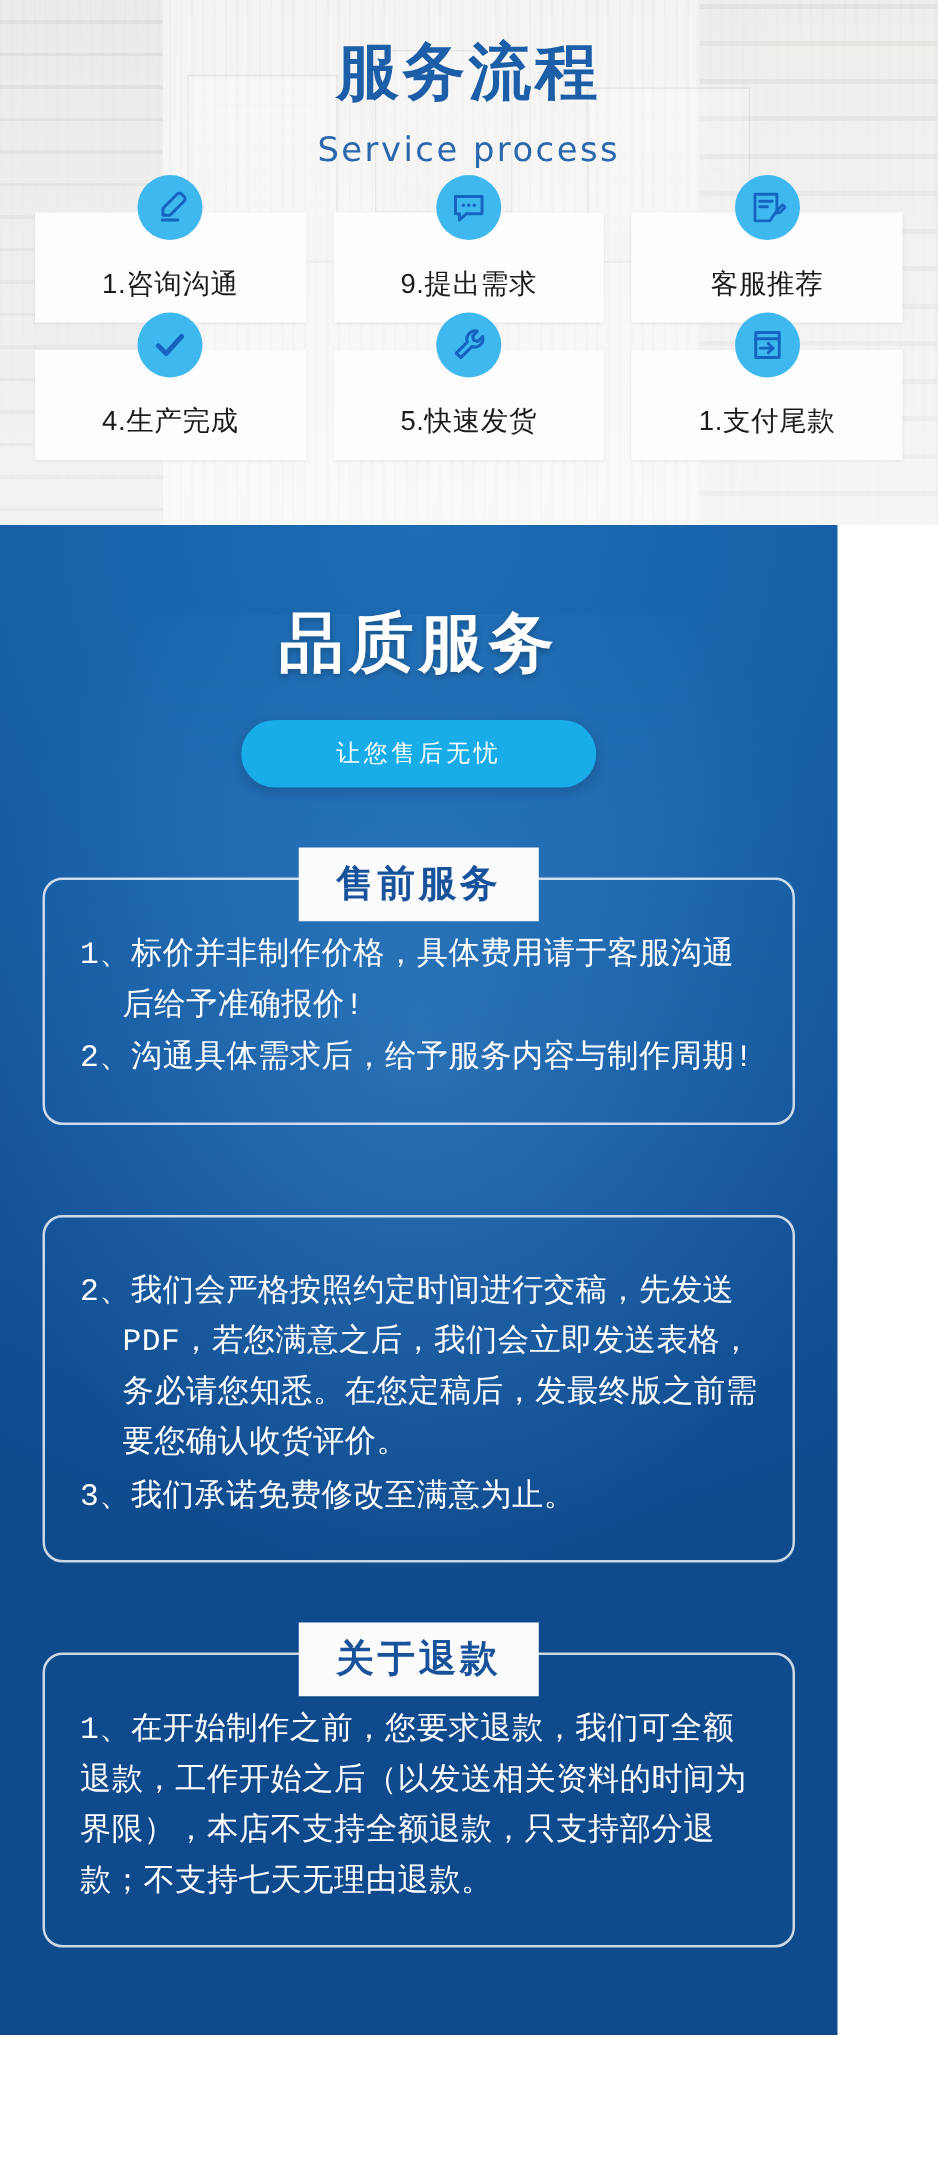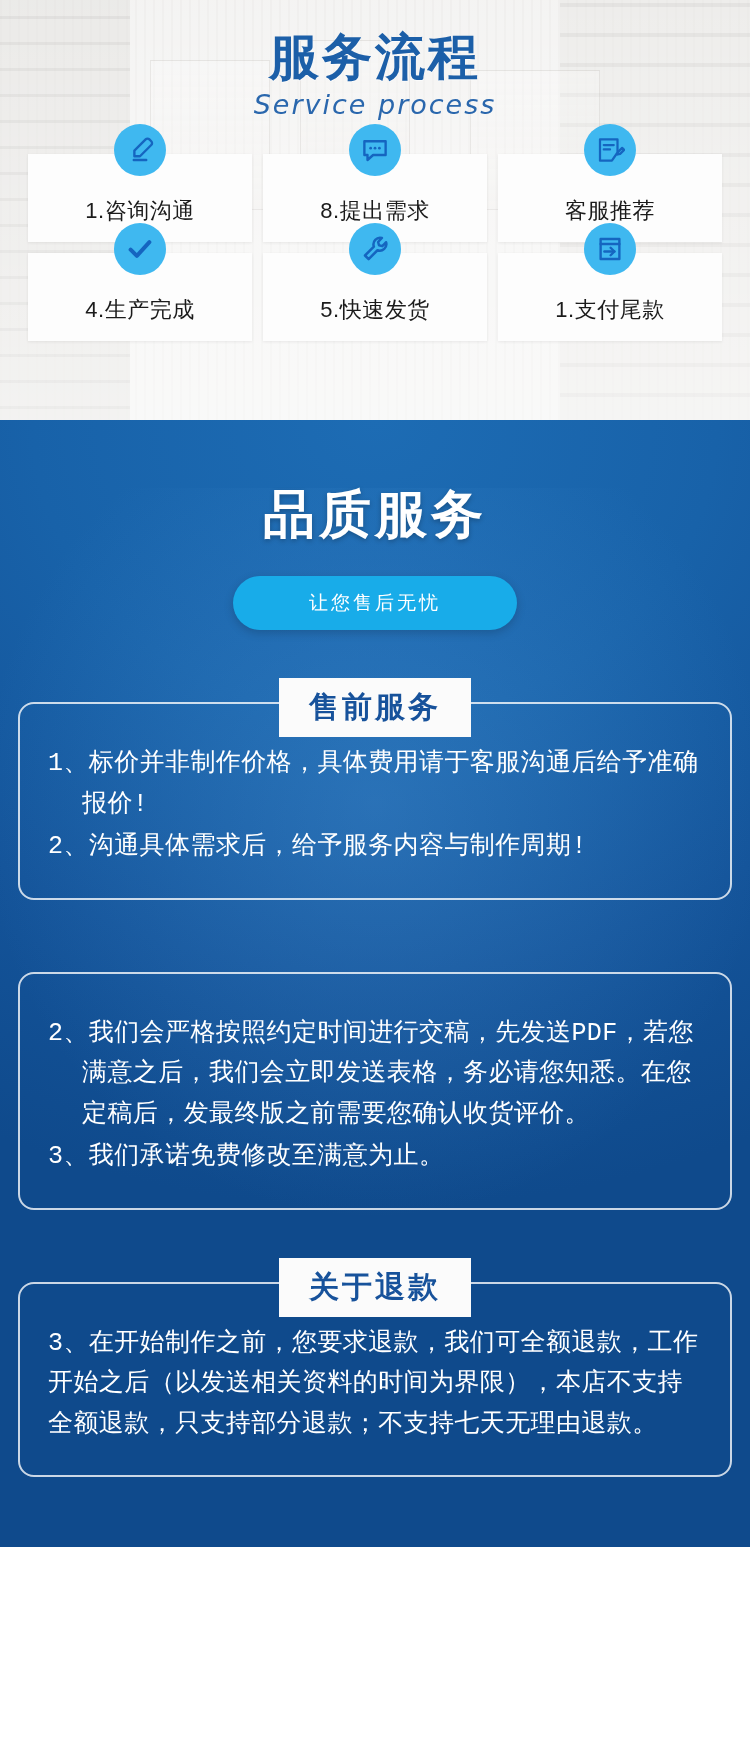--- a/index.html
+++ b/index.html
@@ -58,37 +58,35 @@
   }
   .proc-title{
     font-size:50px;
     font-weight:bold;
     color:#1c5fa8;
     letter-spacing:3px;
     line-height:1.1;
     text-shadow:0 1px 0 rgba(255,255,255,.6);
   }
   .proc-sub{
-    margin-top:4px;
+    margin-top:20px;
     font-size:27px;
     color:#2a67ad;
     letter-spacing:2px;
     font-family:"DejaVu Sans",sans-serif;
-    font-style:italic;
   }
 
   .proc-grid{
     position:relative;
     margin-top:34px;
     padding:0 28px;
     display:grid;
     grid-template-columns:repeat(3,1fr);
     column-gap:22px;
     row-gap:22px;
-    gap:11px;
   }
   .proc-card{
     position:relative;
     background:#fdfdfd;
     height:88px;
     display:flex;
     align-items:flex-end;
     justify-content:center;
     padding-bottom:16px;
     box-shadow:0 1px 3px rgba(0,0,0,.07);
@@ -107,21 +105,21 @@
     width:52px;height:52px;
     border-radius:50%;
     background:#3fb8f0;
     display:flex;align-items:center;justify-content:center;
   }
   .proc-icon svg{ display:block; }
 
   
   .quality-section{
     position:relative;
-    width:750px;
+    width:670px;
     background:
       radial-gradient(120% 70% at 50% 0%, #1d6cb4 0%, #1862a9 38%, #14549a 70%, #0f4a8c 100%);
     padding:60px 0 70px;
     overflow:hidden;
   }
   .quality-section::before{
     content:"";
     position:absolute; left:-10%; top:6%;
     width:120%; height:70%;
     background:radial-gradient(ellipse at 50% 40%, rgba(86,160,226,.30) 0%, rgba(86,160,226,0) 62%);
@@ -144,21 +142,21 @@
     font-size:19px;
     letter-spacing:3px;
     padding:14px 76px;
     border-radius:34px;
     box-shadow:0 3px 10px rgba(0,0,0,.18);
   }
 
   
   .panel{
     position:relative;
-    margin:72px 18px 0;
+    margin:72px 34px 0;
     border:2px solid rgba(255,255,255,.78);
     border-radius:16px;
     padding:40px 28px 28px;
   }
   .panel-badge{
     position:absolute;
     top:-26px;
     left:50%;
     transform:translateX(-50%);
     background:#fbfbfb;
@@ -209,21 +207,21 @@
 
     <div class="proc-card">
       <span class="proc-icon">
         <svg width="30" height="30" viewBox="0 0 24 24" fill="none" stroke="#1565c0" stroke-width="1.9" stroke-linejoin="round">
           <path d="M3.5 5h17v11h-10l-4.5 4v-4h-2.5z"></path>
           <circle cx="8.5" cy="10.5" r="1.1" fill="#1565c0" stroke="none"></circle>
           <circle cx="12" cy="10.5" r="1.1" fill="#1565c0" stroke="none"></circle>
           <circle cx="15.5" cy="10.5" r="1.1" fill="#1565c0" stroke="none"></circle>
         </svg>
       </span>
-      <span class="proc-label">8.提出需求</span>
+      <span class="proc-label">9.提出需求</span>
     </div>
 
     <div class="proc-card">
       <span class="proc-icon">
         <svg width="30" height="30" viewBox="0 0 24 24" fill="none" stroke="#1565c0" stroke-width="1.8" stroke-linecap="round" stroke-linejoin="round">
           <path d="M4 3.5h14v10.5l-4.5 6.5H4z"></path>
           <path d="M7 8h8M7 11.5h5"></path>
           <path d="M18.5 13.5l3.2-3.2 1.6 1.6-3.2 3.2-2.1.5z"></path>
         </svg>
       </span>
@@ -282,17 +280,17 @@
   <div class="panel">
     <ul class="panel-list">
       <li class="hang">2、我们会严格按照约定时间进行交稿，先发送PDF，若您满意之后，我们会立即发送表格，务必请您知悉。在您定稿后，发最终版之前需要您确认收货评价。</li>
       <li class="hang">3、我们承诺免费修改至满意为止。</li>
     </ul>
   </div>
 
   <div class="panel">
     <span class="panel-badge">关于退款</span>
     <ul class="panel-list">
-      <li>3、在开始制作之前，您要求退款，我们可全额退款，工作开始之后（以发送相关资料的时间为界限），本店不支持全额退款，只支持部分退款；不支持七天无理由退款。</li>
+      <li>1、在开始制作之前，您要求退款，我们可全额退款，工作开始之后（以发送相关资料的时间为界限），本店不支持全额退款，只支持部分退款；不支持七天无理由退款。</li>
     </ul>
   </div>
 
 </section>
 
 </body></html>

